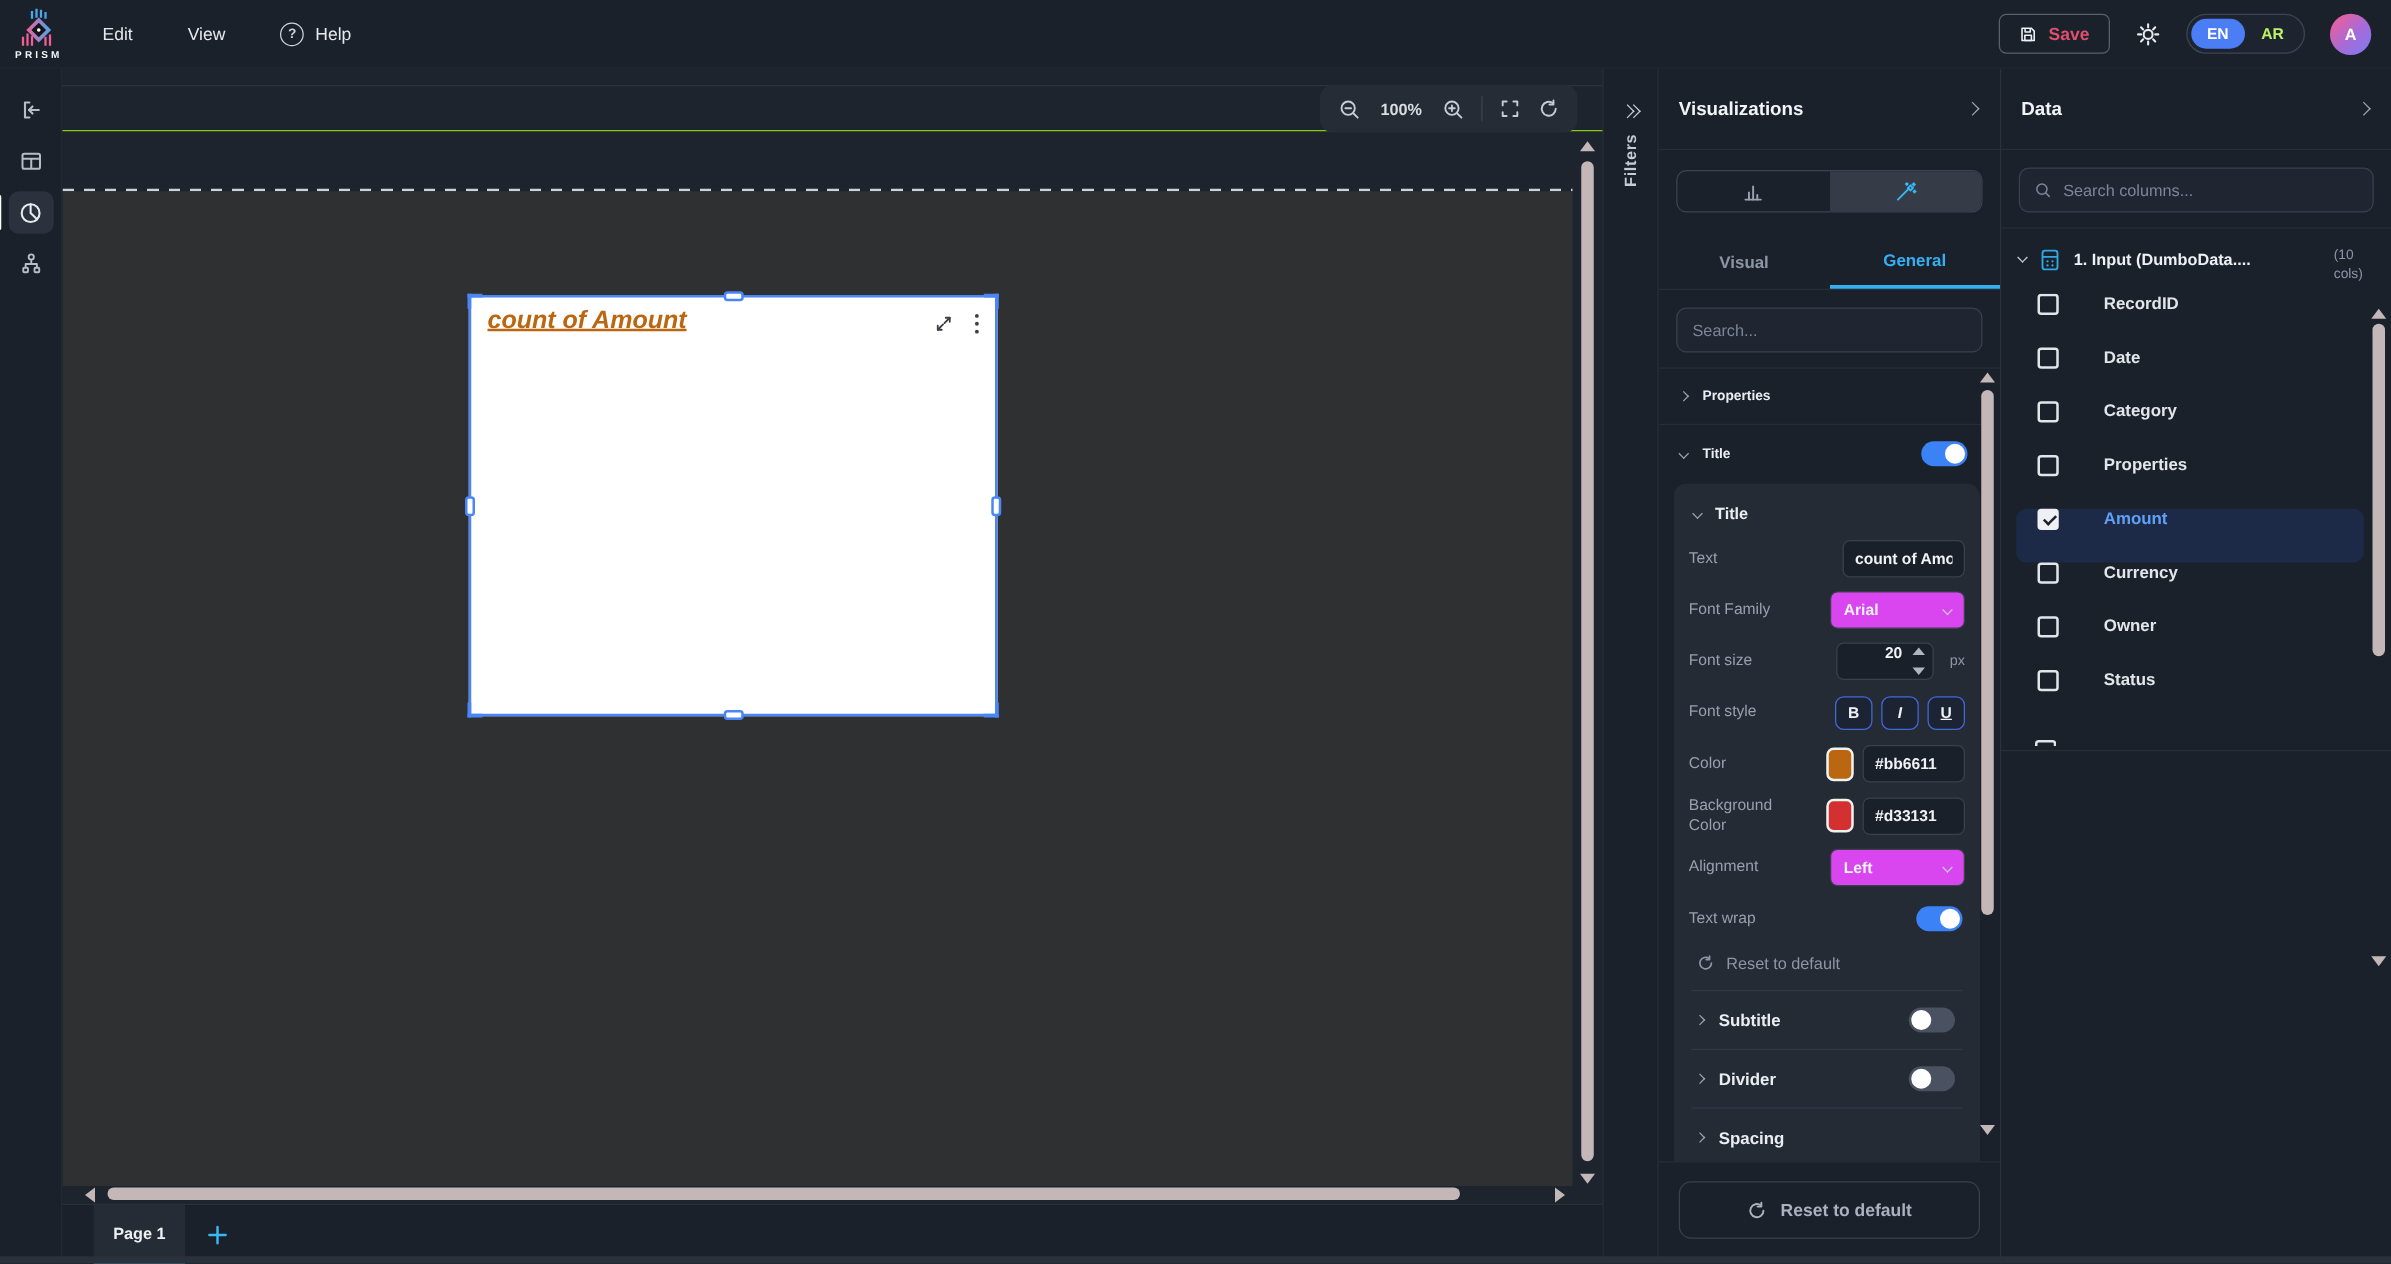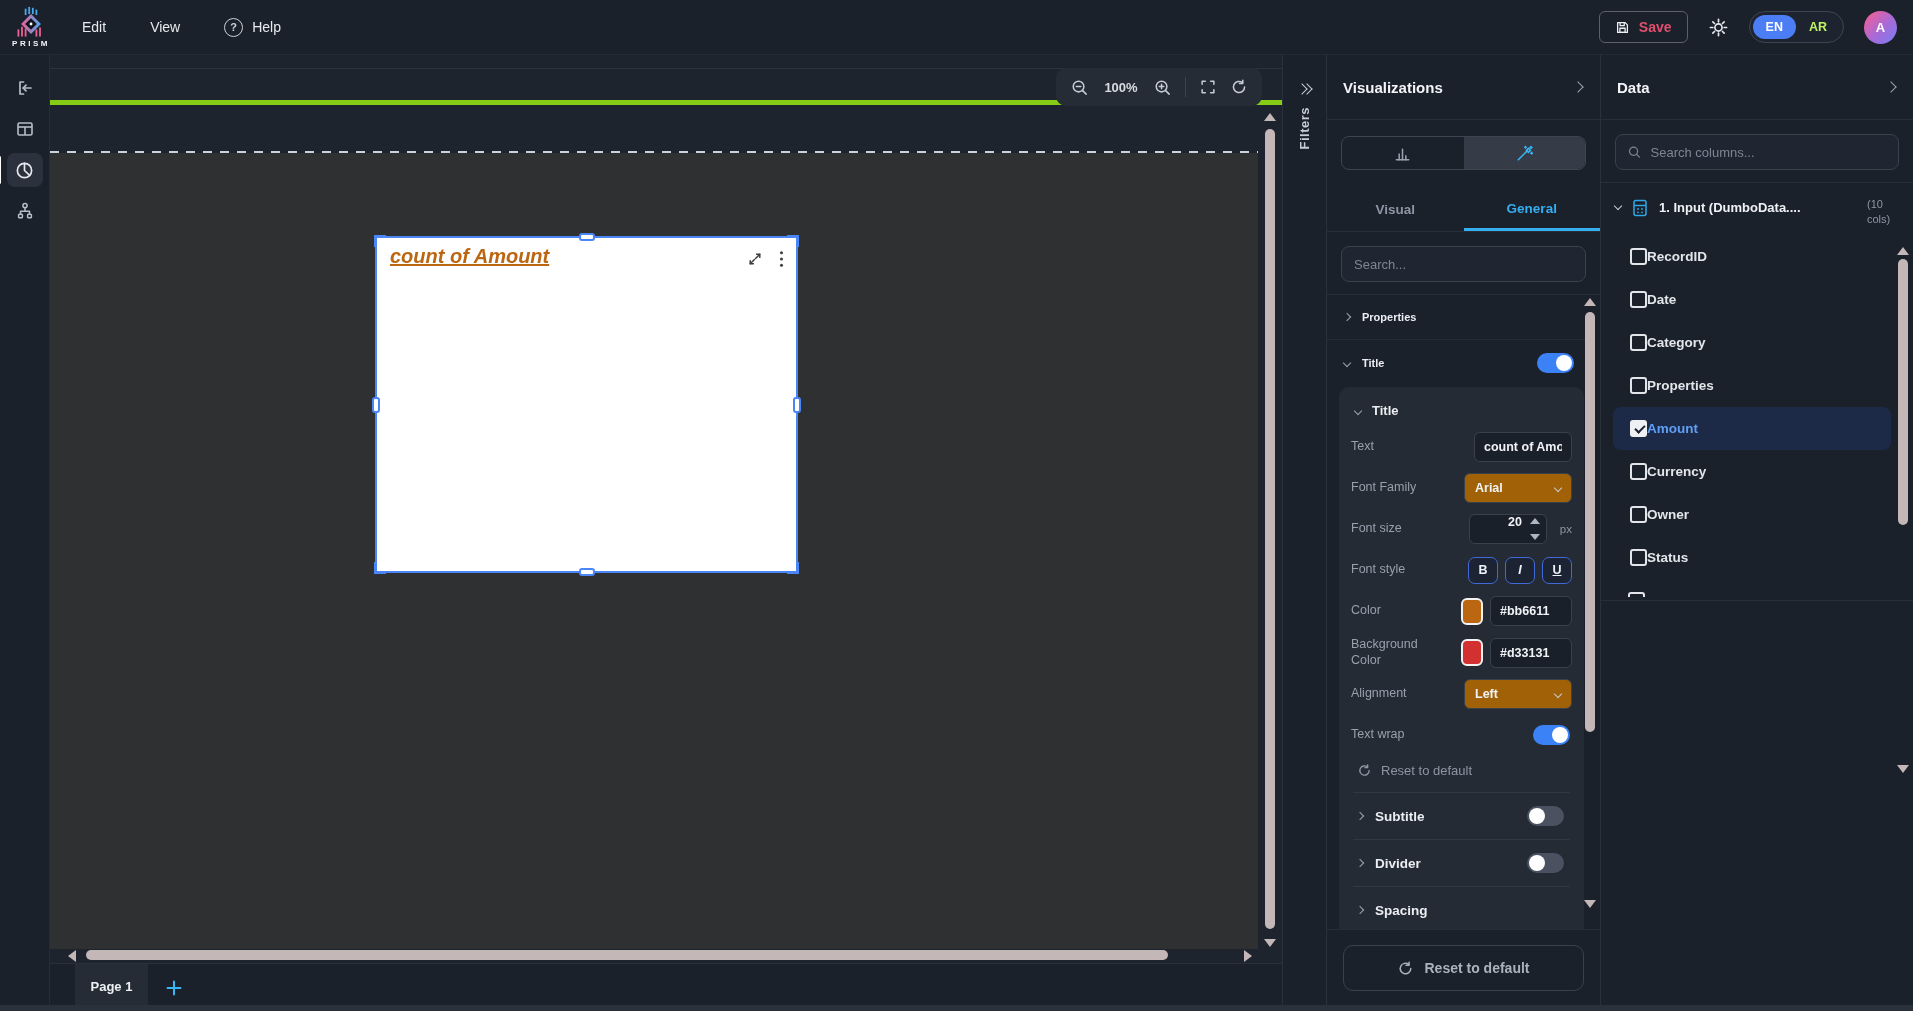--- a/index.html
+++ b/index.html
@@ -32,21 +32,21 @@
   .main { flex:1; display:flex; min-height:0; }
 
   
   .sidebar { width:50px; flex:none; background:#1b212b; border-right:1px solid #262d37; display:flex; flex-direction:column; align-items:center; padding-top:16px; gap:7px; }
   .side-btn { width:36px; height:34px; display:flex; align-items:center; justify-content:center; border-radius:8px; color:#b6bdc8; cursor:pointer; position:relative; }
   .side-btn.active { background:#2b323d; }
   .side-btn.active::before { content:''; position:absolute; left:-9px; top:3px; width:3px; height:28px; border-radius:2px; background:#ffffff; }
 
   
   .canvas-col { flex:1; min-width:0; display:flex; flex-direction:column; background:#1d242d; border-right:1px solid #2a313b; }
-  .canvas-toolbar { height:50px; flex:none; position:relative; border-bottom:5px solid #84cc16; }
+  .canvas-toolbar { height:50px; flex:none; position:relative; border-bottom:1px solid #84cc16; }
   .canvas-toolbar::before { content:''; position:absolute; top:13px; left:0; right:0; height:1px; background:#2c333d; }
   .zoom-pill { position:absolute; top:13px; right:20px; height:38px; background:#262c36; border-radius:10px; display:flex; align-items:center; gap:13px; padding:0 14px; color:#c6ccd4; z-index:2; }
   .zoom-pill .pbtn { background:none; border:none; color:#c6ccd4; display:flex; cursor:pointer; padding:0; }
   .zoom-level { font-size:13px; font-weight:700; color:#d9dde2; min-width:38px; text-align:center; }
   .pill-divider { width:1px; height:20px; background:#3c434e; }
 
   .viewport { flex:1; position:relative; overflow:hidden; }
   .page-dashed { position:absolute; top:46px; left:0; right:24px; height:2px; background:repeating-linear-gradient(90deg,#ccd2d9 0 9px,transparent 9px 17px); }
   .page-surface { position:absolute; top:48px; left:0; right:24px; bottom:0; background:#2f3032; }
 
@@ -119,21 +119,21 @@
   .acc-row.no-line { border-bottom:none; }
   .acc-row .toggle { margin-left:auto; margin-right:8px; }
 
   .settings-card { margin:2px 2px 10px 12px; background:#242b35; border-radius:10px; padding:12px 12px 4px; }
   .sub-head { display:flex; align-items:center; gap:11px; font-size:13px; font-weight:700; color:#eaedf1; padding:4px 0 14px 4px; cursor:pointer; }
   .prop-row { display:flex; align-items:center; margin-bottom:11px; min-height:30px; }
   .prop-label { width:88px; flex:none; font-size:12.5px; color:#97a0ad; line-height:1.25; }
   .prop-control { margin-left:auto; display:flex; align-items:center; gap:7px; }
   .tinput { height:30px; background:#1a202a; border:1px solid #3a414d; border-radius:6px; color:#f0f2f5; font-size:12.5px; font-weight:600; padding:0 9px; font-family:"Liberation Sans",sans-serif; }
   .w-text { width:98px; }
-  .selectbox { width:108px; height:30px; background:#a16207; border:1px solid #3a414d; border-radius:6px; display:flex; align-items:center; justify-content:space-between; padding:0 10px; cursor:pointer; }
+  .selectbox { width:108px; height:30px; background:#d946ef; border:1px solid #3a414d; border-radius:6px; display:flex; align-items:center; justify-content:space-between; padding:0 10px; cursor:pointer; }
   .selectbox .val { font-size:12.5px; font-weight:700; color:#f0f2f5; }
   .sizebox { width:78px; height:30px; background:#1a202a; border:1px solid #3a414d; border-radius:6px; display:flex; align-items:flex-start; position:relative; }
   .sizebox input { width:52px; background:transparent; border:none; outline:none; color:#f0f2f5; font-size:12.5px; font-weight:700; text-align:right; font-family:"Liberation Sans",sans-serif; }
   .stepper { position:absolute; right:4px; top:3px; bottom:3px; display:flex; flex-direction:column; justify-content:space-between; width:12px; }
   .st-up { width:0;height:0;border-left:5px solid transparent;border-right:5px solid transparent;border-bottom:6px solid #aeb6c2; cursor:pointer; }
   .st-dn { width:0;height:0;border-left:5px solid transparent;border-right:5px solid transparent;border-top:6px solid #aeb6c2; cursor:pointer; }
   .unit { font-size:11.5px; color:#8d96a4; margin-left:6px; }
   .style-btns { display:flex; gap:7px; }
   .style-btn { width:30px; height:27px; border:1.5px solid #4169d8; background:#1c2433; border-radius:7px; color:#eef1f6; font-weight:700; font-size:12.5px; display:flex; align-items:center; justify-content:center; cursor:pointer; font-family:"Liberation Sans",sans-serif; }
   .style-btn.it { font-style:italic; }
@@ -159,21 +159,21 @@
   .reset-btn { width:100%; height:46px; border:1px solid #3a414d; border-radius:10px; background:transparent; display:flex; align-items:center; justify-content:center; gap:10px; color:#aab2be; font-size:14px; font-weight:600; cursor:pointer; font-family:"Liberation Sans",sans-serif; }
 
   
   .data-search { margin:14px 14px 12px; height:36px; flex:none; border:1px solid #3a414d; background:#1f2631; border-radius:8px; display:flex; align-items:center; gap:9px; padding:0 11px; color:#7d8694; }
   .data-divider { height:1px; background:#272e38; flex:none; }
   .tree-row { display:flex; align-items:flex-start; gap:9px; padding:14px 10px 8px 14px; cursor:pointer; }
   .tree-row .chev { margin-top:6px; }
   .tree-name { font-size:13px; font-weight:700; color:#eef1f4; flex:1; white-space:nowrap; overflow:hidden; margin-top:3px; }
   .cols-badge { width:36px; flex:none; font-size:11px; color:#8d96a4; line-height:1.35; }
   .cols-list { padding:0 22px 0 12px; border-bottom:1px solid #272e38; height:366px; overflow:hidden; position:relative; }
-  .col-row { height:43px; display:flex; align-items:center; padding:0 10px 0 17px; border-radius:8px; cursor:pointer; }
+  .col-row { height:43px; display:flex; gap:36px; padding:0 10px 0 17px; border-radius:8px; cursor:pointer; }
   .col-row.selected { background:#1d2a47; }
   .checkbox { width:17px; height:17px; border:2px solid #e2e6ea; border-radius:3px; flex:none; position:relative; cursor:pointer; }
   .checkbox.checked { background:#eef0f3; border-color:#eef0f3; }
   .checkbox.checked::after { content:''; position:absolute; left:3px; top:3.5px; width:8px; height:4px; border-left:2px solid #1c2330; border-bottom:2px solid #1c2330; transform:rotate(-45deg); }
   .col-label { font-size:13.5px; font-weight:600; color:#e2e6ea; }
   .col-row.selected .col-label { color:#5f9ff6; font-weight:700; }
   .partial-cb { width:17px; height:5px; border:2px solid #e2e6ea; border-bottom:none; border-radius:3px 3px 0 0; margin:3px 0 0 27px; }
 
   .os-bottom { position:absolute; left:0; right:0; bottom:0; height:6px; background:#2b313a; z-index:9; }
 

